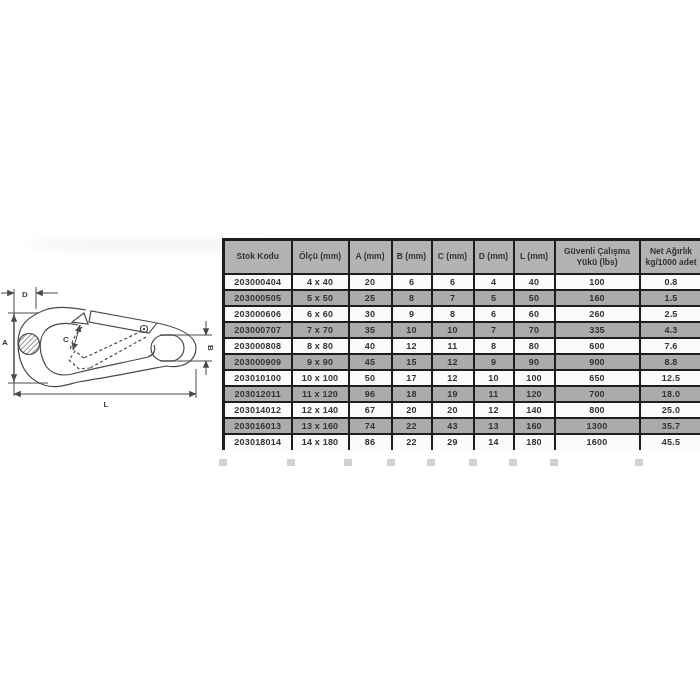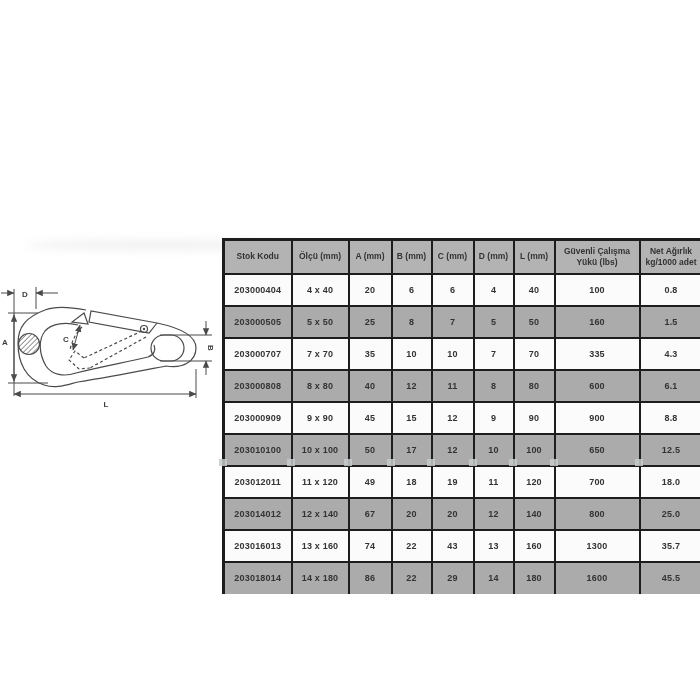--- a/index.html
+++ b/index.html
@@ -34,21 +34,21 @@
     text-align:center;vertical-align:middle;
     color:var(--txt);overflow:hidden;white-space:normal;
     padding:0 2px;
   }
   .spec-table thead tr{height:34px;}
   .spec-table th{
     background:var(--hdr);
     font-size:8.5px;font-weight:bold;line-height:1.25;
     border-top-width:3px;
   }
-  .spec-table tbody tr{height:32px;margin-top:44px;}
+  .spec-table tbody tr{height:16px;margin-top:44px;}
   .spec-table td{
     background:var(--row);
     font-size:9px;font-weight:700;letter-spacing:.2px;
   }
   .spec-table tbody tr:nth-child(even) td{background:var(--alt);}
   .spec-table th:first-child,.spec-table td:first-child{border-left-width:3px;}
   .spec-table th:last-child,.spec-table td:last-child{border-right:none;}
   .spec-table tbody tr:last-child td{border-bottom:none;}
 
   
@@ -166,40 +166,51 @@
           <td>5 x 50</td>
           <td>25</td>
           <td>8</td>
           <td>7</td>
           <td>5</td>
           <td>50</td>
           <td>160</td>
           <td>1.5</td>
         </tr>
         <tr>
+          <td>203000606</td>
+          <td>6 x 60</td>
+          <td>30</td>
+          <td>9</td>
+          <td>8</td>
+          <td>6</td>
+          <td>60</td>
+          <td>260</td>
+          <td>2.5</td>
+        </tr>
+        <tr>
           <td>203000707</td>
           <td>7 x 70</td>
           <td>35</td>
           <td>10</td>
           <td>10</td>
           <td>7</td>
           <td>70</td>
           <td>335</td>
           <td>4.3</td>
         </tr>
         <tr>
           <td>203000808</td>
           <td>8 x 80</td>
           <td>40</td>
           <td>12</td>
           <td>11</td>
           <td>8</td>
           <td>80</td>
           <td>600</td>
-          <td>6.1</td>
+          <td>7.6</td>
         </tr>
         <tr>
           <td>203000909</td>
           <td>9 x 90</td>
           <td>45</td>
           <td>15</td>
           <td>12</td>
           <td>9</td>
           <td>90</td>
           <td>900</td>
@@ -212,21 +223,21 @@
           <td>17</td>
           <td>12</td>
           <td>10</td>
           <td>100</td>
           <td>650</td>
           <td>12.5</td>
         </tr>
         <tr>
           <td>203012011</td>
           <td>11 x 120</td>
-          <td>49</td>
+          <td>96</td>
           <td>18</td>
           <td>19</td>
           <td>11</td>
           <td>120</td>
           <td>700</td>
           <td>18.0</td>
         </tr>
         <tr>
           <td>203014012</td>
           <td>12 x 140</td>

